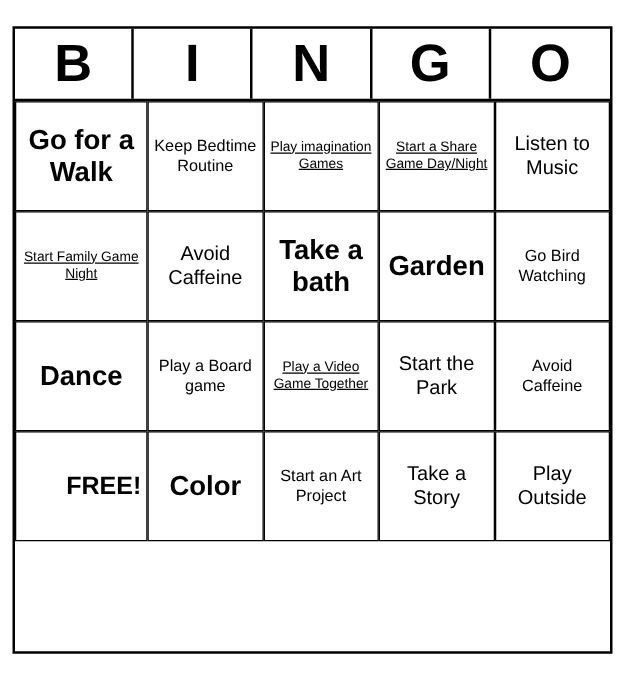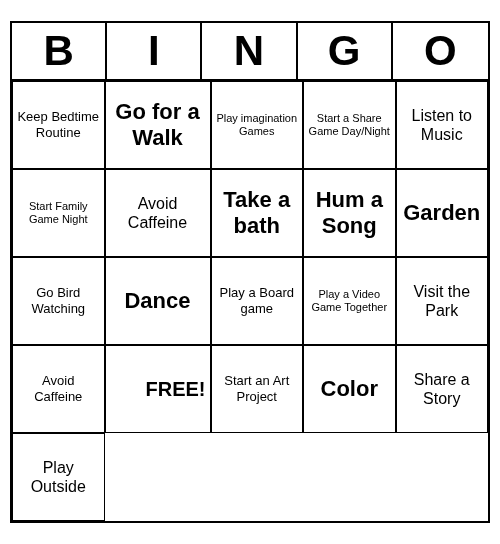--- a/index.html
+++ b/index.html
@@ -65,55 +65,55 @@
       font-weight: bold;
     }
 
     .bingo-cell.medium-text {
       font-size: 16px;
       font-weight: normal;
     }
 
     .bingo-cell.small-text {
       font-size: 11px;
+      text-decoration: underline;
     }
 
     .bingo-cell.free-cell {
       font-size: 20px;
       font-weight: bold;
       padding-left: 40px;
     }
   </style>
 </head>
 <body>
 
 <div class="bingo-card">
   <div class="bingo-header">
   <div class="bingo-header-cell">B</div>
       <div class="bingo-header-cell">I</div>
       <div class="bingo-header-cell">N</div>
       <div class="bingo-header-cell">G</div>
       <div class="bingo-header-cell">O</div>
     </div>
   <div class="bingo-grid">
-  <div class="bingo-cell">Keep Bedtime Routine</div>
-      <div class="bingo-cell large-text">Go for a Walk</div>
+  <div class="bingo-cell large-text">Go for a Walk</div>
+      <div class="bingo-cell">Keep Bedtime Routine</div>
       <div class="bingo-cell small-text">Play imagination Games</div>
       <div class="bingo-cell small-text">Start a Share Game Day/Night</div>
       <div class="bingo-cell medium-text">Listen to Music</div>
       <div class="bingo-cell small-text">Start Family Game Night</div>
       <div class="bingo-cell medium-text">Avoid Caffeine</div>
       <div class="bingo-cell large-text">Take a bath</div>
-      <div class="bingo-cell large-text">Hum a Song</div>
       <div class="bingo-cell large-text">Garden</div>
       <div class="bingo-cell">Go Bird Watching</div>
       <div class="bingo-cell large-text">Dance</div>
       <div class="bingo-cell">Play a Board game</div>
       <div class="bingo-cell small-text">Play a Video Game Together</div>
-      <div class="bingo-cell medium-text">Visit the Park</div>
+      <div class="bingo-cell medium-text">Start the Park</div>
       <div class="bingo-cell">Avoid Caffeine</div>
       <div class="bingo-cell free-cell">FREE!</div>
+      <div class="bingo-cell large-text">Color</div>
       <div class="bingo-cell">Start an Art Project</div>
-      <div class="bingo-cell large-text">Color</div>
-      <div class="bingo-cell medium-text">Share a Story</div>
+      <div class="bingo-cell medium-text">Take a Story</div>
       <div class="bingo-cell medium-text">Play Outside</div>
     </div>
 </div>
 
 </body></html>

